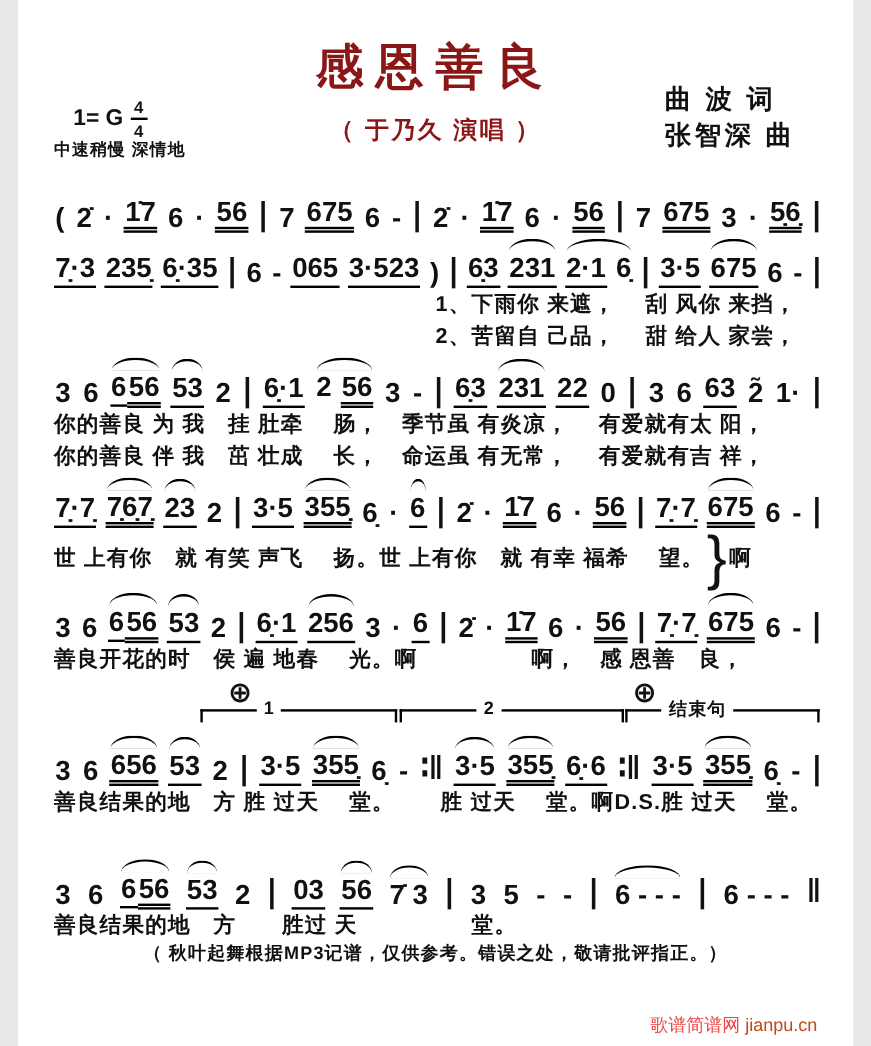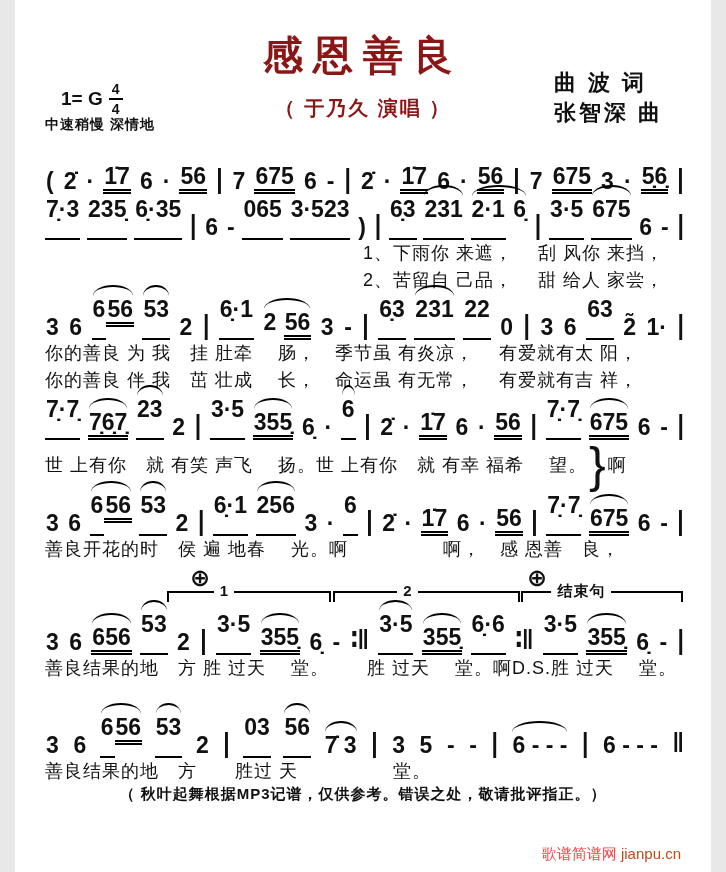--- a/index.html
+++ b/index.html
@@ -23,29 +23,29 @@
   .tempo{position:absolute;left:30px;top:116px;font-size:14px;font-weight:bold;letter-spacing:1px;}
   
   .system{padding:0 26px 0 30px;}
   .notation{
     display:flex;justify-content:space-between;align-items:flex-end;
     font-weight:bold;font-size:23px;line-height:1.15;
     padding-top:14px;height:32px;
   }
   .cell{position:relative;display:inline-block;white-space:pre;}
   .np{display:inline-block;padding:0 1px;white-space:pre;}
-  .u1{border-bottom:2px solid #000;padding-bottom:16px;}
+  .u1{border-bottom:2px solid #000;padding-bottom:2px;}
   .u2{border-bottom:5px double #000;}
   .bar{transform:scaleY(1.2);transform-origin:bottom;}
   .arc{
     position:absolute;top:-11px;left:1px;right:1px;height:9px;
     border-top:2px solid #000;border-radius:50% 50% 0 0 / 100% 100% 0 0;
   }
   
-  .lyrics{font-size:18px;line-height:27px;letter-spacing:1px;white-space:pre;}
+  .lyrics{font-size:18px;line-height:27px;letter-spacing:1px;white-space:pre;font-weight:bold;}
   .s2 .lyrics{margin-left:318px;}
   .lyrblock{display:flex;align-items:center;}
   .lyrstack{display:flex;flex-direction:row;}
   .brace{font-size:50px;font-weight:400;line-height:50px;margin:0 2px;}
   
   .volta-row{position:relative;height:42px;margin-top:4px;}
   .coda{position:absolute;top:0;font-size:24px;font-weight:bold;line-height:22px;}
   .coda.c1{left:175px;}
   .coda.c2{left:512px;}
   .vbracket{position:absolute;top:24px;height:9px;border-top:2px solid #000;border-left:2px solid #000;border-right:2px solid #000;}

